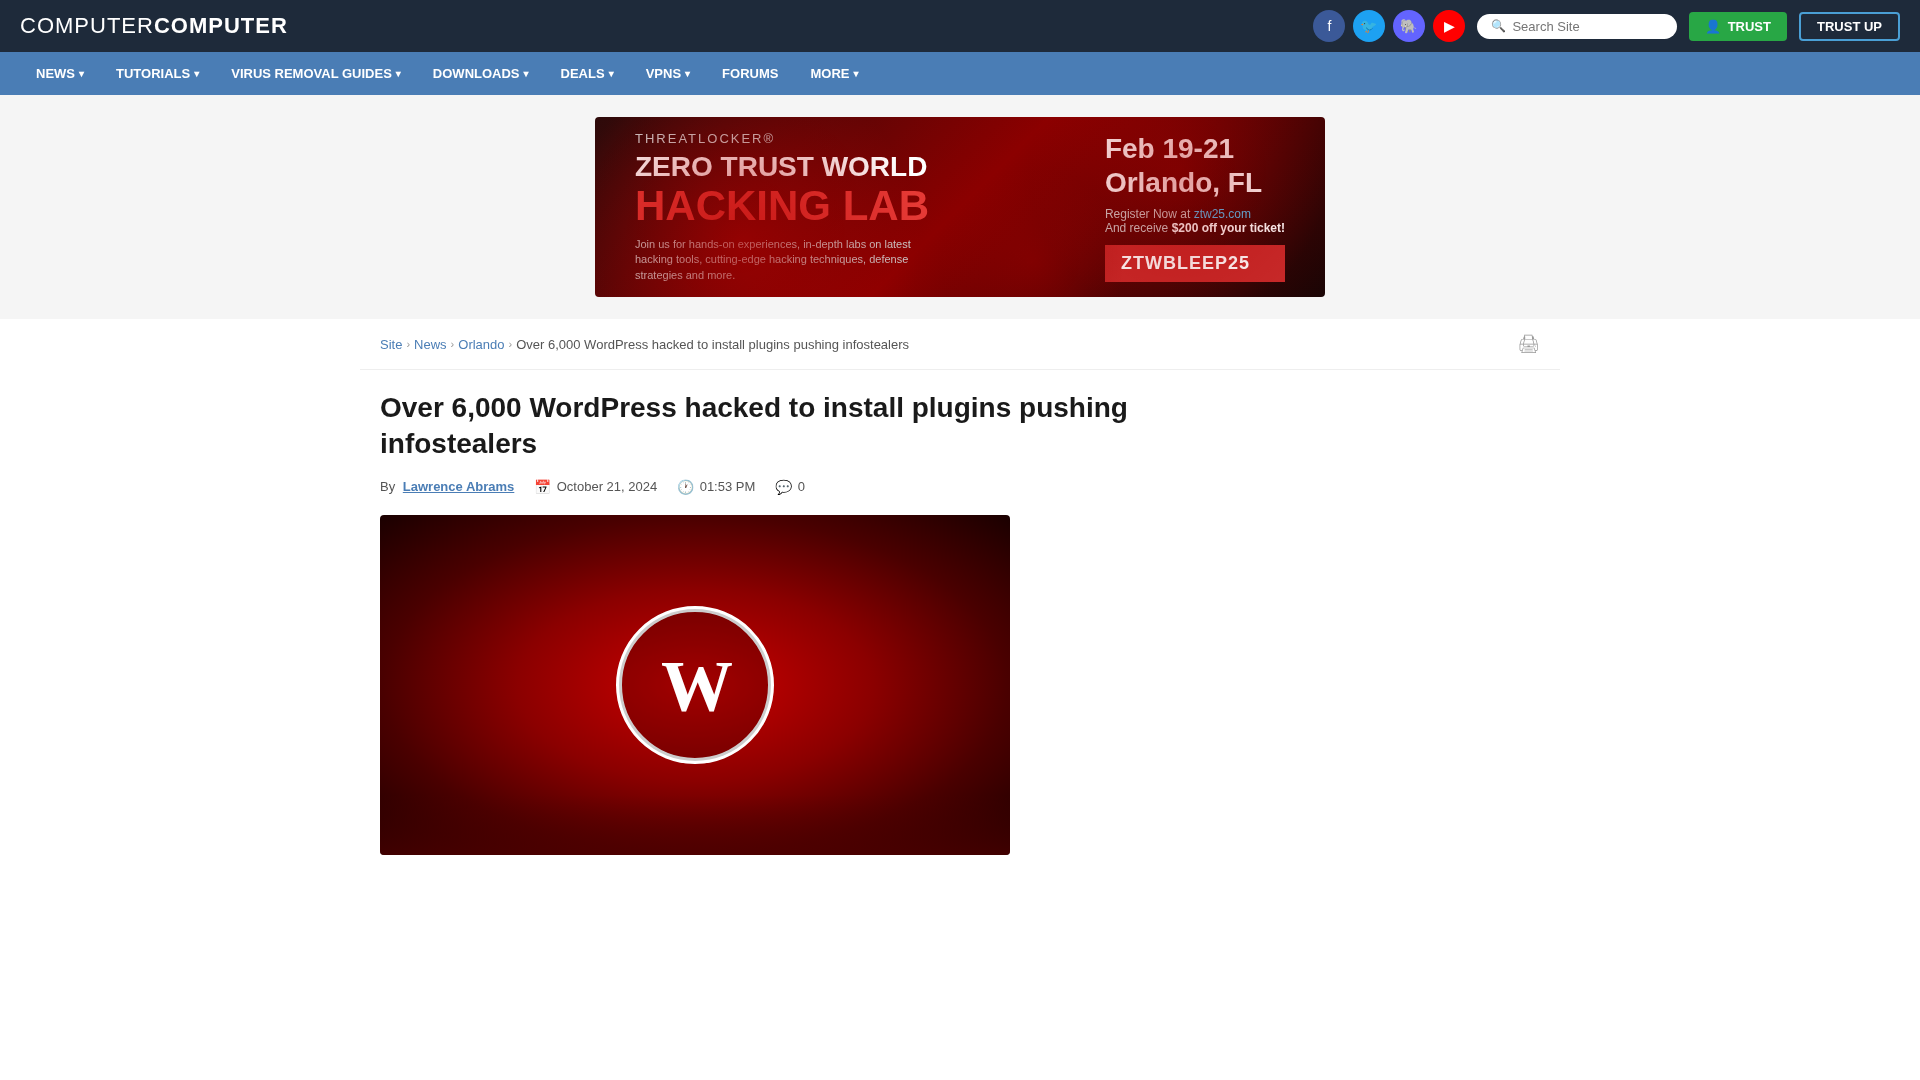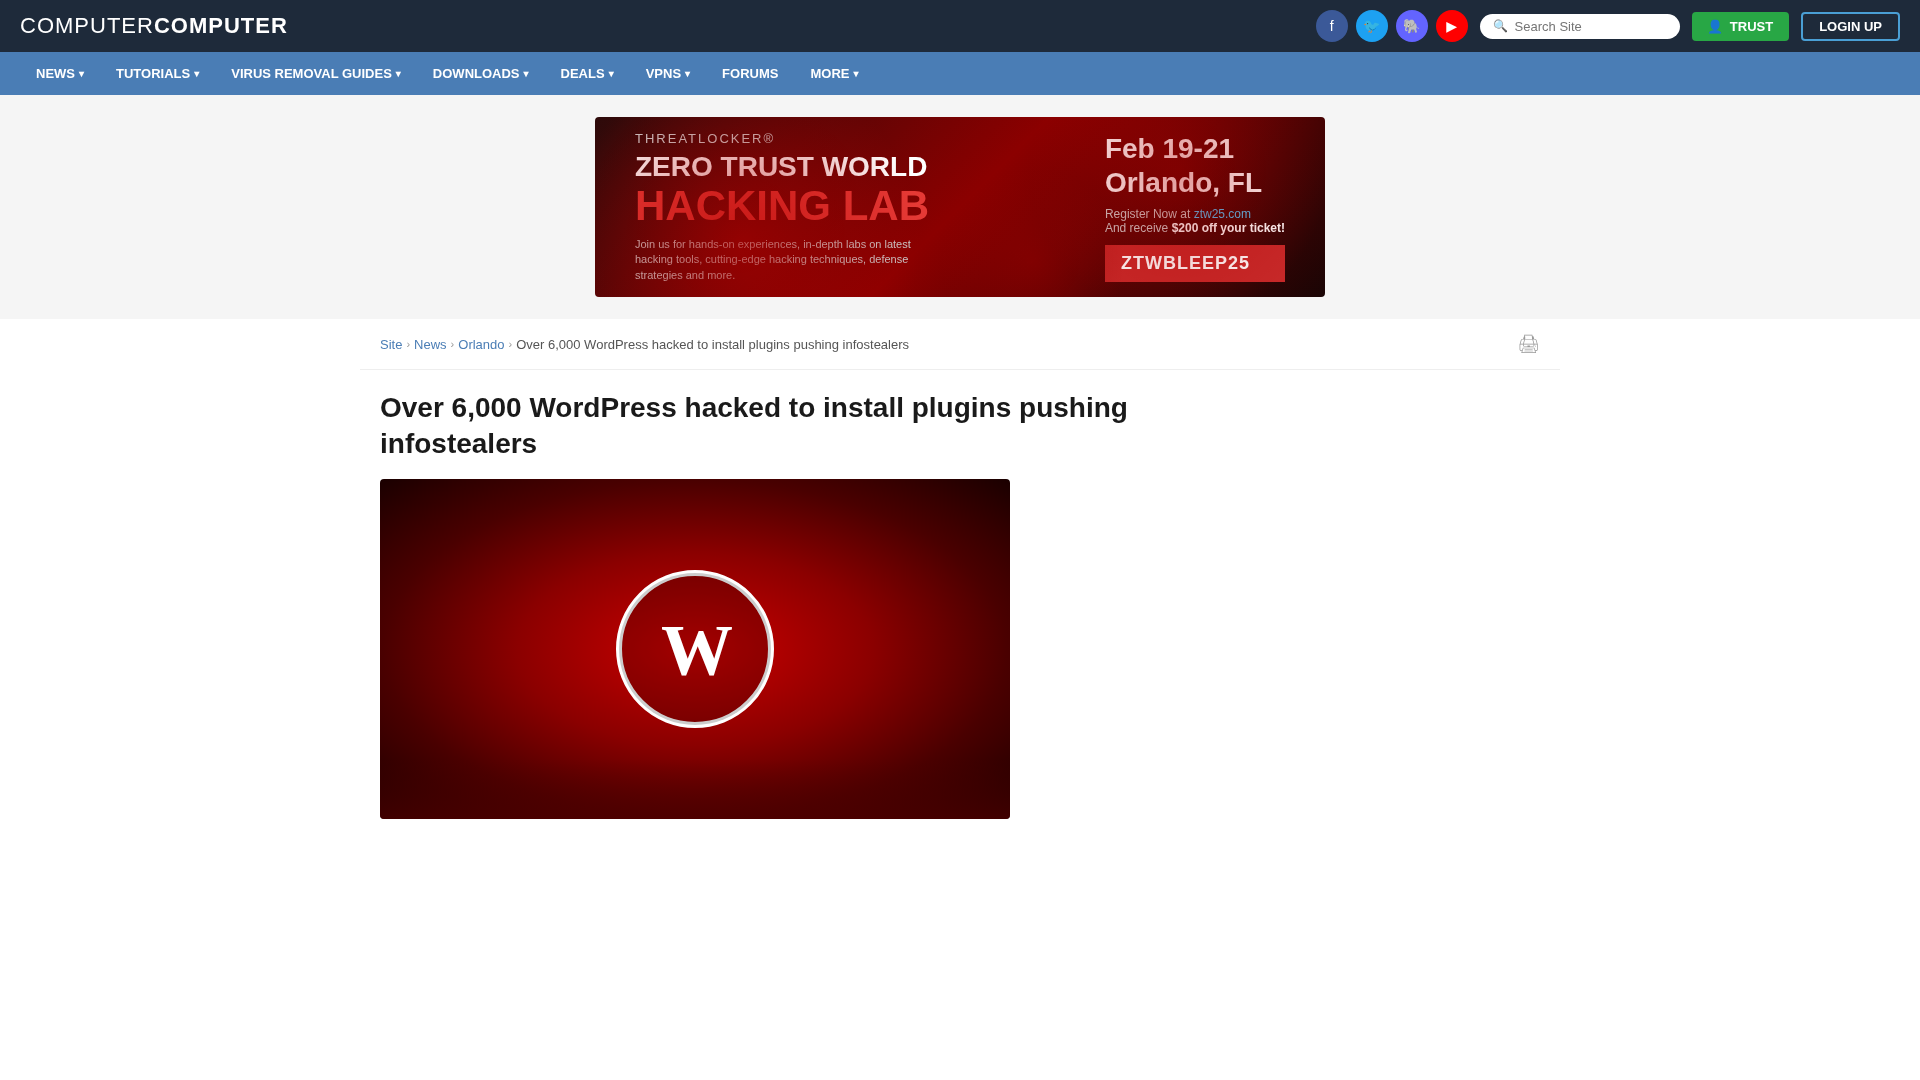--- a/index.html
+++ b/index.html
@@ -284,21 +284,21 @@
       <div class="social-icon youtube-icon">▶</div>
     </div>
     <div class="search-box">
       <span class="search-icon-svg">🔍</span>
       <input type="text" placeholder="Search Site" style="">
     </div>
     <button class="login-btn">
       <span>👤</span>
       <span>TRUST</span>
     </button>
-    <button class="signup-btn">LOGIN UP</button>
+    <button class="signup-btn">TRUST UP</button>
   </div>
 </header>
 
 <nav class="nav">
   <a class="nav-item" href="#">
     <span>NEWS</span>
     <span class="nav-arrow">▾</span>
   </a>
   <a class="nav-item" href="#">
     <span>TUTORIALS</span>
@@ -368,20 +368,38 @@
     <span class="breadcrumb-sep">›</span>
     <span class="breadcrumb-current">Over 6,000 WordPress hacked to install plugins pushing infostealers</span>
   </div>
   <div class="print-icon" title="Print">🖨</div>
 </div>
 
 <div class="article-section">
   <div class="content-layout">
     <div class="main-content">
       <h1 class="article-title">Over 6,000 WordPress hacked to install plugins pushing infostealers</h1>
+      <div class="article-meta">
+        <span>
+          <span>By</span>
+          <a href="#" style="color:#4a7db5; font-weight:bold; margin-left:4px;">Lawrence Abrams</a>
+        </span>
+        <span class="meta-item">
+          <span class="meta-icon">📅</span>
+          <span>October 21, 2024</span>
+        </span>
+        <span class="meta-item">
+          <span class="meta-icon">🕐</span>
+          <span>01:53 PM</span>
+        </span>
+        <span class="meta-item">
+          <span class="meta-icon">💬</span>
+          <span>0</span>
+        </span>
+      </div>
 
       <div class="article-image">
 
         <svg width="160" height="160" viewBox="0 0 160 160" style="position:relative;z-index:2;">
 
           <circle cx="80" cy="80" r="76" fill="none" stroke="white" stroke-width="6"></circle>
 
           <circle cx="80" cy="80" r="76" fill="rgba(0,0,0,0.2)"></circle>
 
           <text x="80" y="105" text-anchor="middle" font-family="Georgia, serif" font-size="72" font-weight="900" fill="white" style="letter-spacing:-4px;">W</text>

